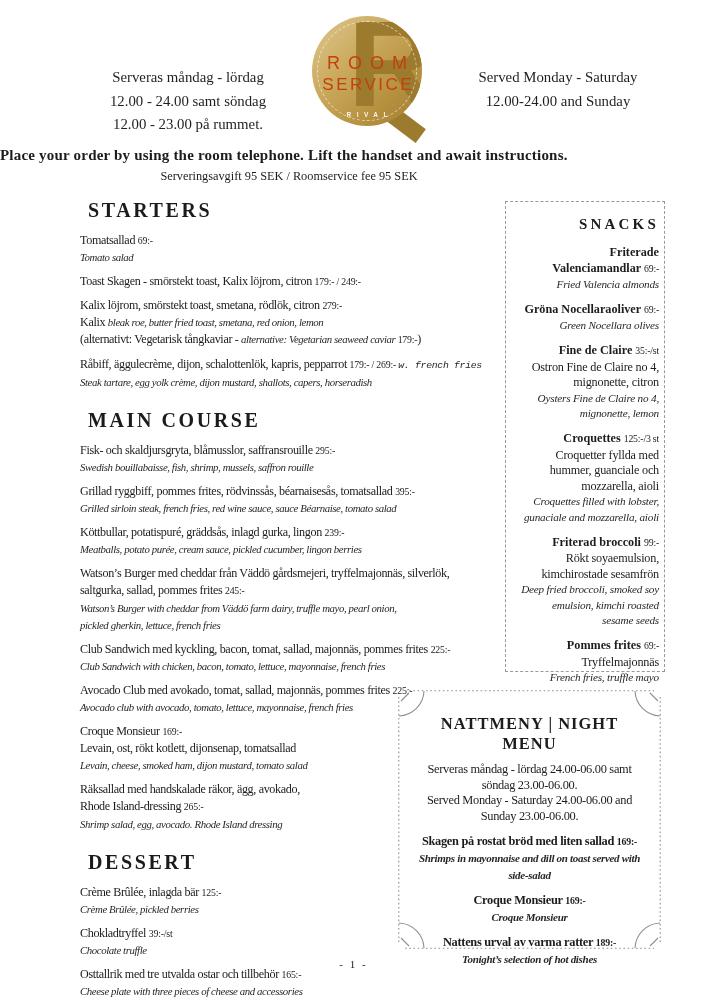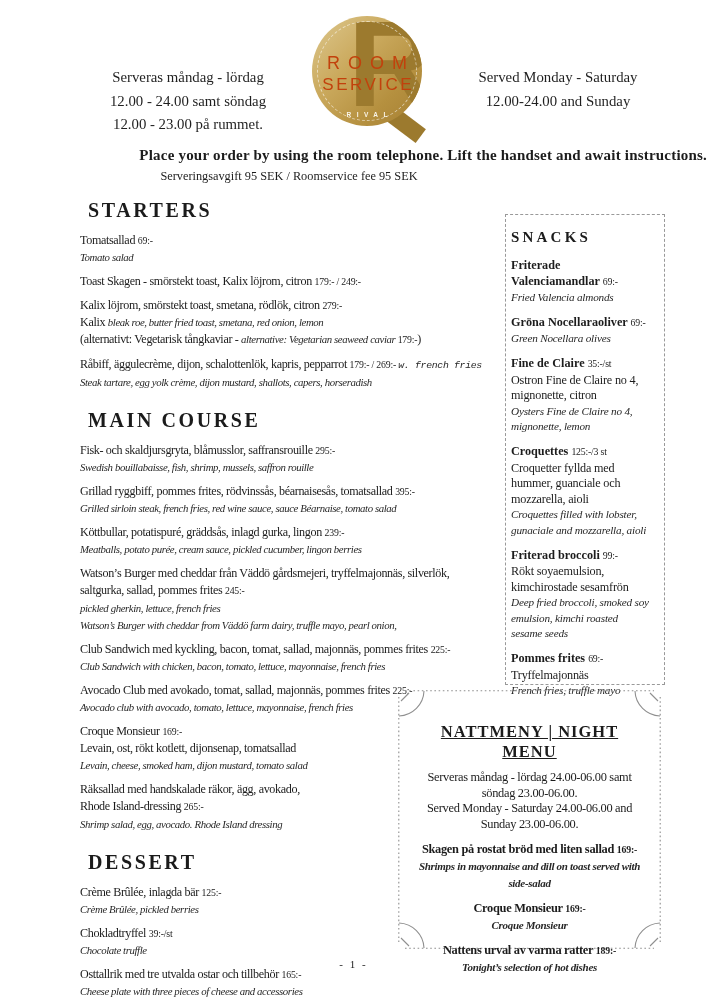--- a/index.html
+++ b/index.html
@@ -6,21 +6,21 @@
   .page {
     position:relative; width:707px; height:1000px; margin:0 auto;
     background:#ffffff; overflow:hidden;
     font-family:"Liberation Serif","DejaVu Serif",serif; color:#1c1c1c;
   }
   
   .hours { position:absolute; top:66px; width:256px; text-align:center;
            font-size:14.8px; line-height:23.5px; color:#1f1f1f; }
   .hours-sv { left:60px; }
   .hours-en { left:430px; }
-  .instruction { position:absolute; top:147px; left:0; width:707px; text-align:right;
+  .instruction { position:absolute; top:147px; left:0; width:707px; text-align:left;
                  font-weight:bold; font-size:15px; letter-spacing:0.2px; }
   .fee { position:absolute; top:169px; left:0; width:578px; text-align:center; font-size:12.3px; }
 
   
   .logo { position:absolute; left:312px; top:16px; width:110px; height:132px; }
   .logo-leg { position:absolute; left:62px; top:96px; width:52px; height:17px;
               background:#9c7a2e; transform:rotate(37deg); }
   .logo-circle { position:absolute; left:0; top:0; width:110px; height:110px; border-radius:50%;
     background:linear-gradient(135deg,#ddc88f 0%,#cbaa5e 38%,#b5903f 72%,#a57f33 100%);
     overflow:hidden; }
@@ -41,33 +41,33 @@
   .mi { margin-bottom:7px; }
   .ln { line-height:15.1px; }
   .left-col .ln { white-space:nowrap; }
   .t-m { font-size:12.1px; letter-spacing:-0.35px; color:#1c1c1c; }
   .t-b { font-weight:bold; font-size:12.2px; color:#1c1c1c; }
   .t-p { font-size:9.8px; letter-spacing:-0.2px; color:#1c1c1c; }
   .t-i { font-style:italic; font-size:10.8px; letter-spacing:-0.4px; color:#272727; }
   .t-n { font-style:italic; font-size:9.8px; letter-spacing:-0.3px; color:#272727;font-family:Liberation Mono, monospace; }
 
   
-  .snacks-box { position:absolute; left:505px; top:214px; width:160px; height:471px;
-    box-sizing:border-box; border:1.5px dashed #999; text-align:left; padding:12px 5px; }
+  .snacks-box { position:absolute; left:505px; top:201px; width:160px; height:471px;
+    box-sizing:border-box; border:1.5px dashed #999; text-align:right; padding:12px 5px; }
   .snacks-title { font-size:15px; font-weight:bold; letter-spacing:3.2px; margin:2px 0 11px; }
   .snacks-box .mi { margin-bottom:9px; }
   .snacks-box .ln { line-height:14.6px; white-space:normal; }
   .snacks-box .t-m { font-size:12.2px; letter-spacing:-0.2px; }
   .snacks-box .t-i { font-size:11.2px; letter-spacing:-0.2px; }
 
   
   .night-box { position:absolute; left:398px; top:690px; width:263px; height:259px; }
   .night-border { position:absolute; left:0; top:0; }
   .night-content { position:absolute; left:14px; top:24px; width:235px; text-align:center; }
-  .night-title { font-size:16.5px; font-weight:bold; letter-spacing:1px; margin:8px 0 8px;text-decoration:underline; }
+  .night-title { font-size:16.5px; font-weight:bold; letter-spacing:1px; margin:0 0 8px; }
   .night-intro .ln { line-height:15.5px; }
   .night-content .t-m { font-size:12.4px; letter-spacing:-0.3px; }
   .night-content .t-i { font-size:11px; letter-spacing:-0.3px; }
   .night-items { margin-top:2px; }
   .night-items .mi { margin-top:8px; margin-bottom:0;font-weight:bold; }
   .night-items .ln { line-height:15px; }
 
   
   .footer { position:absolute; top:958px; left:0; width:707px; text-align:center;
             font-size:11px; letter-spacing:2px; color:#1c1c1c; }
@@ -135,22 +135,22 @@
             <div class="ln"><span class="t-m">Grillad ryggbiff, pommes frites, rödvinssås, béarnaisesås, tomatsallad </span><span class="t-p">395:-</span></div>
             <div class="ln"><span class="t-i">Grilled sirloin steak, french fries, red wine sauce, sauce Béarnaise, tomato salad</span></div>
           </div>
           <div class="mi">
             <div class="ln"><span class="t-m">Köttbullar, potatispuré, gräddsås, inlagd gurka, lingon </span><span class="t-p">239:-</span></div>
             <div class="ln"><span class="t-i">Meatballs, potato purée, cream sauce, pickled cucumber, lingon berries</span></div>
           </div>
           <div class="mi">
             <div class="ln"><span class="t-m">Watson’s Burger med cheddar från Väddö gårdsmejeri, tryffelmajonnäs, silverlök,</span></div>
             <div class="ln"><span class="t-m">saltgurka, sallad, pommes frites </span><span class="t-p">245:-</span></div>
+            <div class="ln"><span class="t-i">Watson’s Burger with cheddar from Väddö farm dairy, truffle mayo, pearl onion,</span></div>
             <div class="ln"><span class="t-i">pickled gherkin, lettuce, french fries</span></div>
-            <div class="ln"><span class="t-i">Watson’s Burger with cheddar from Väddö farm dairy, truffle mayo, pearl onion,</span></div>
           </div>
           <div class="mi">
             <div class="ln"><span class="t-m">Club Sandwich med kyckling, bacon, tomat, sallad, majonnäs, pommes frites </span><span class="t-p">225:-</span></div>
             <div class="ln"><span class="t-i">Club Sandwich with chicken, bacon, tomato, lettuce, mayonnaise, french fries</span></div>
           </div>
           <div class="mi">
             <div class="ln"><span class="t-m">Avocado Club med avokado, tomat, sallad, majonnäs, pommes frites </span><span class="t-p">225:-</span></div>
             <div class="ln"><span class="t-i">Avocado club with avocado, tomato, lettuce, mayonnaise, french fries</span></div>
           </div>
           <div class="mi">

